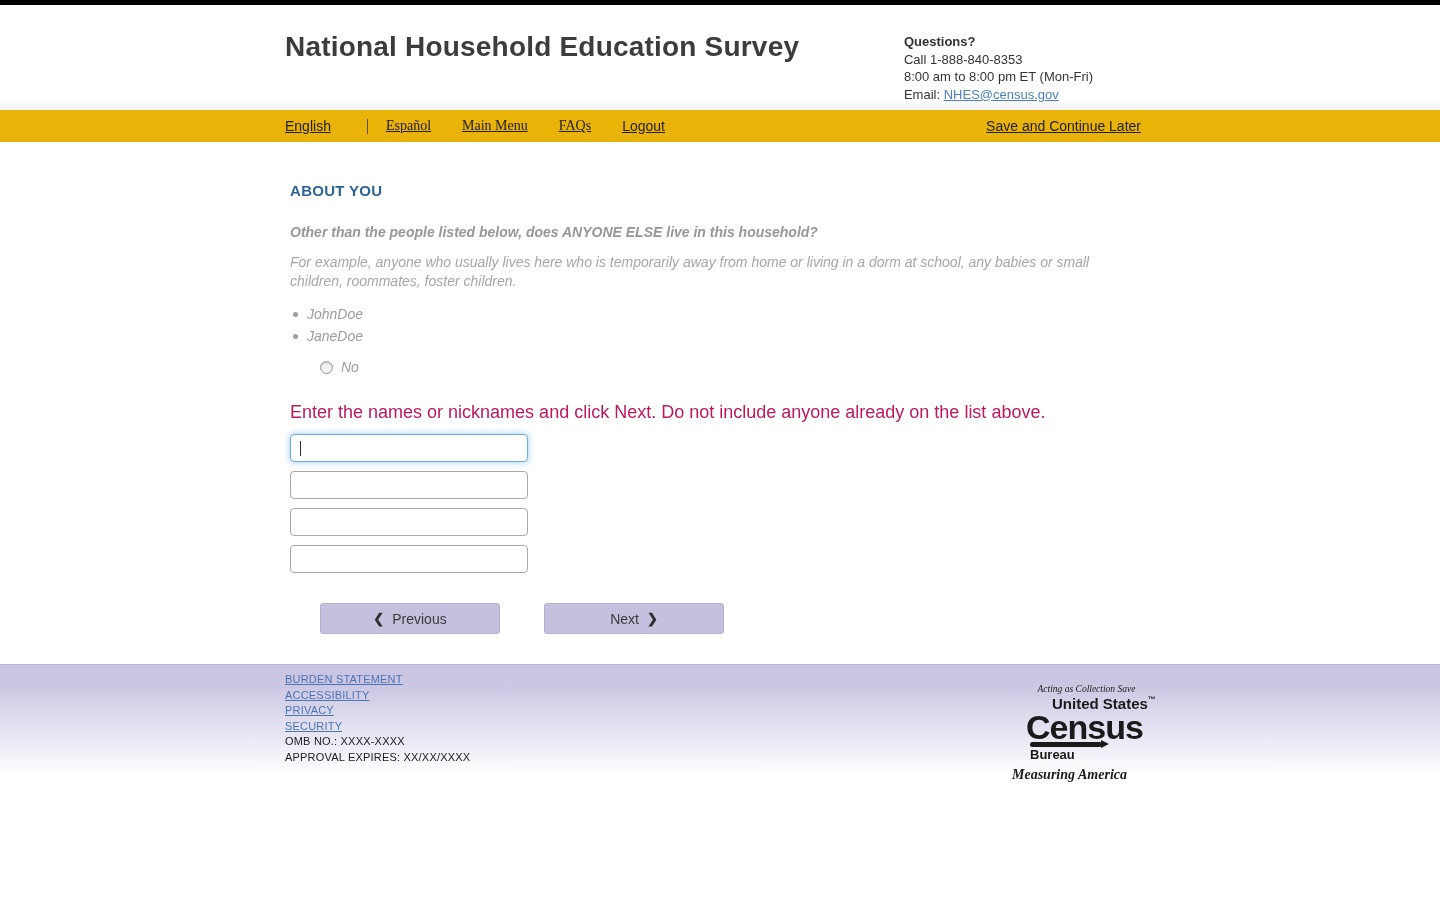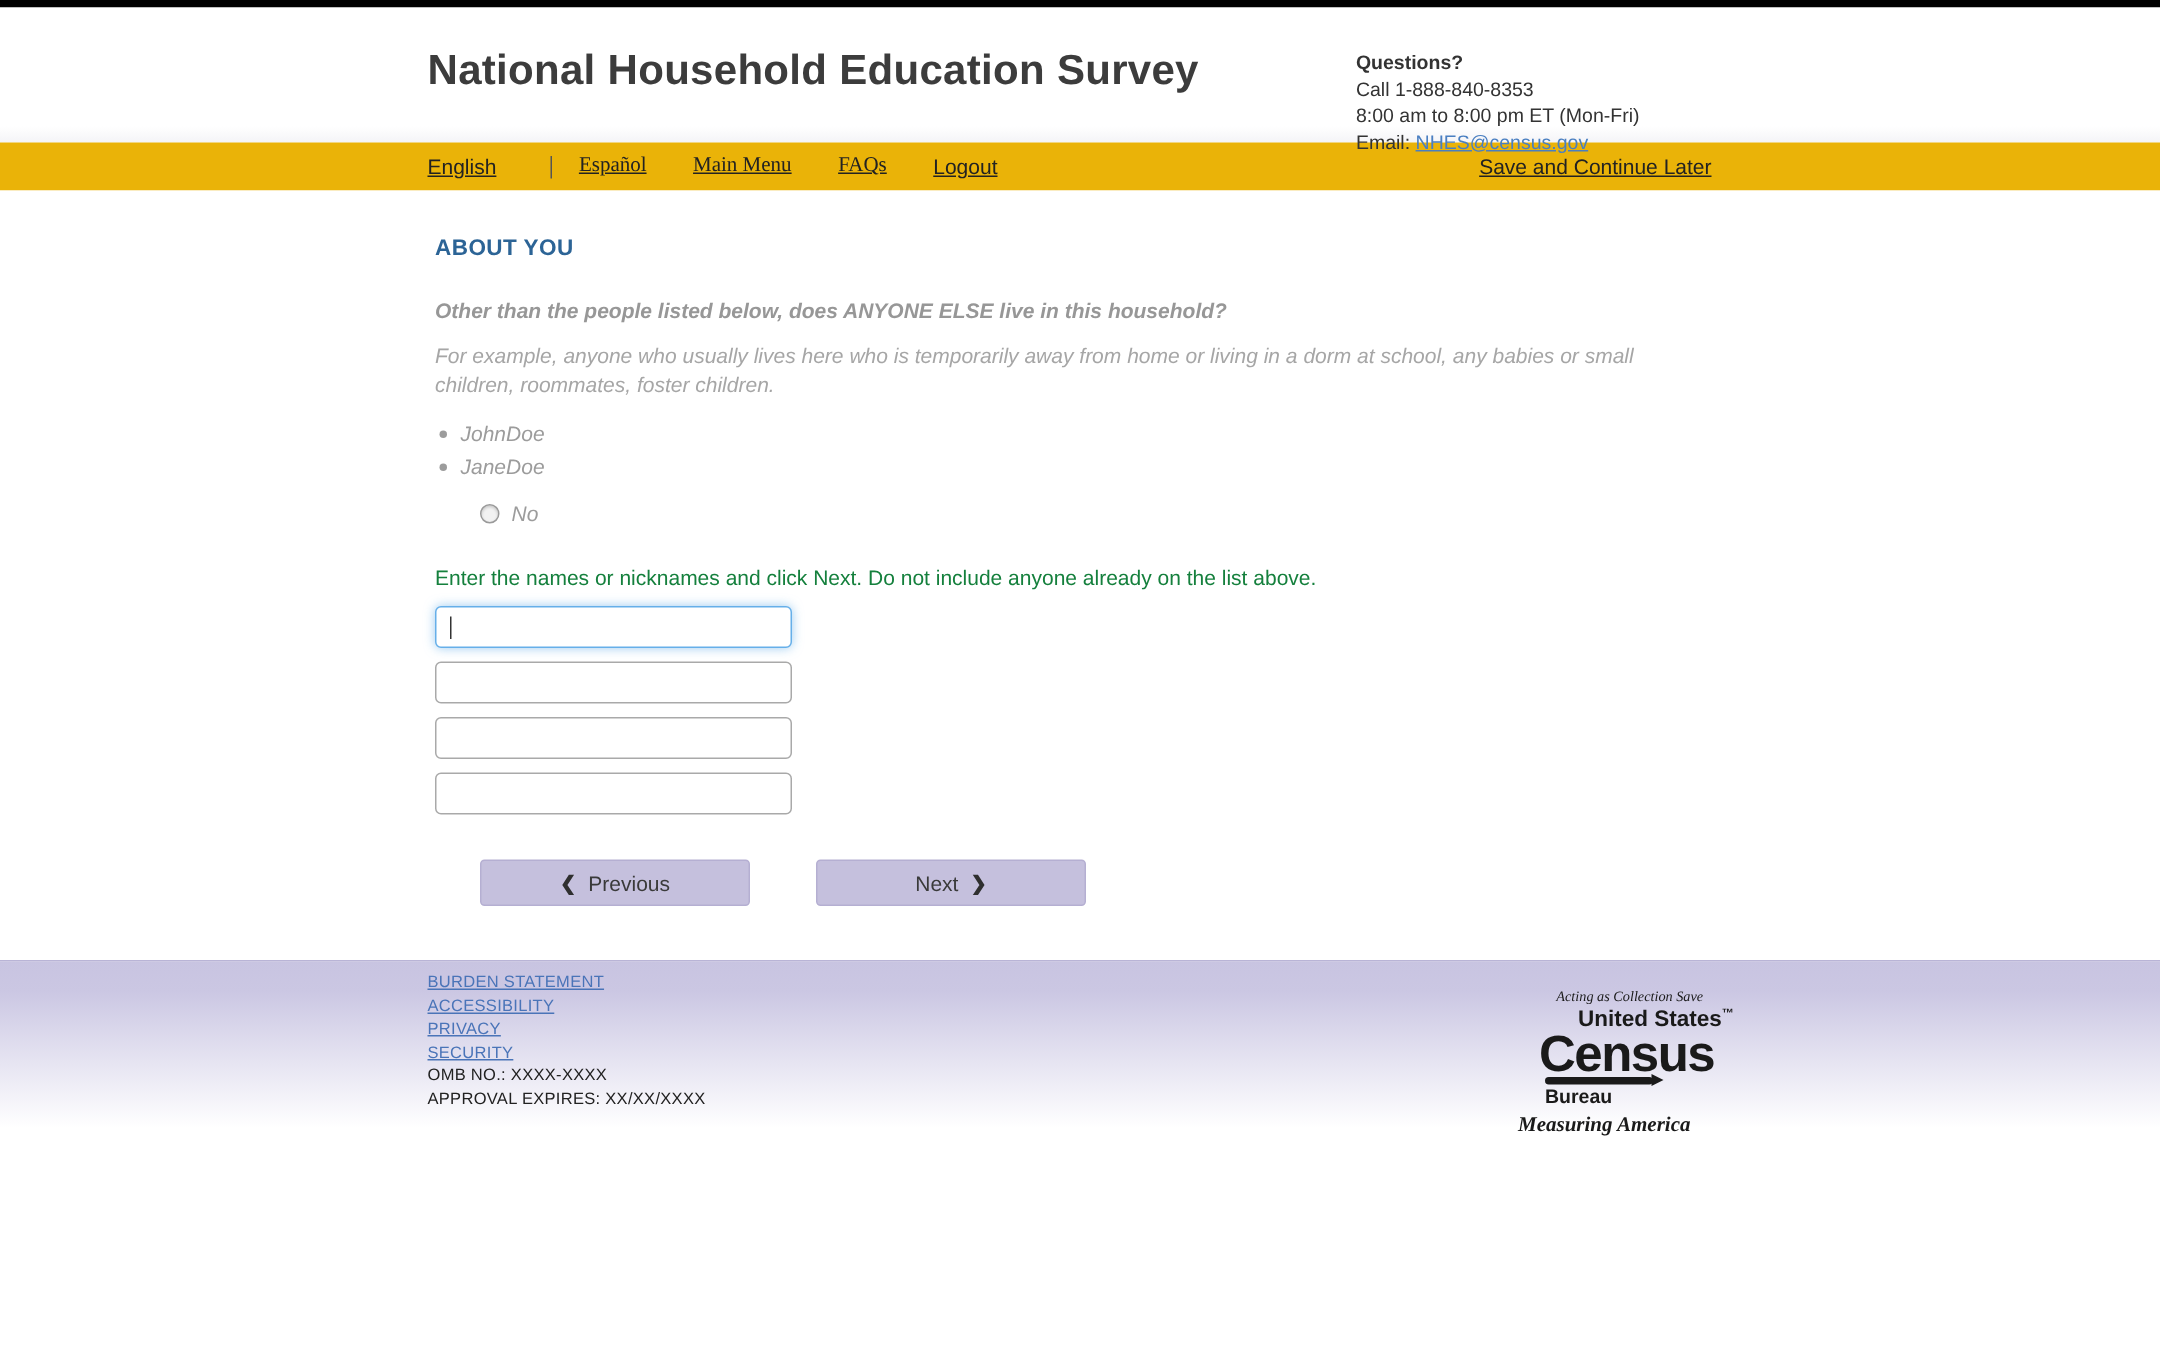--- a/index.html
+++ b/index.html
@@ -1,59 +1,59 @@
 <!DOCTYPE html>
 <html><head>
 <meta charset="utf-8">
 <style>
   * { margin:0; padding:0; box-sizing:border-box; }
   html,body { width:1440px; height:900px; background:#fff; overflow:hidden;
               font-family:"Liberation Sans", sans-serif; color:#333; }
   .top-bar { height:5px; background:#000; }
 
   
-  .header { height:90px; background:linear-gradient(to bottom,#fff 88%,#f4f4f7 100%); }
+  .header { height:105px; background:linear-gradient(to bottom,#fff 88%,#f4f4f7 100%); }
   .header-inner { width:870px; margin:0 auto; display:flex; justify-content:space-between;
                   padding-top:26px; }
   .site-title { font-size:28px; font-weight:bold; color:#3c3c3c; letter-spacing:0.2px; }
   .contact { font-size:13px; line-height:17.5px; color:#333; margin-right:62px; margin-top:2px; }
   .contact .q-head { font-weight:bold; }
   .contact a { color:#4a7fc1; text-decoration:underline; cursor:pointer; }
 
   
   .nav { height:32px; background:#eab308; }
   .nav-inner { width:870px; margin:0 auto; height:100%; display:flex; align-items:center;
                font-size:14px; }
   .nav a { color:#222; text-decoration:underline; cursor:pointer; }
   .nav-divider { width:1px; height:15px; background:#555; margin:0 18px; }
   .lang-en { margin-right:18px; }
   .nav-gap { margin-right:31px;font-family:Liberation Serif, serif; }
   .save-later { margin-left:auto; margin-right:14px; }
 
   
-  .main { min-height:513px; background:#fff; padding-top:30px; }
+  .main { min-height:513px; background:#fff; padding-top:40px; }
   .main-inner { width:870px; margin:0 auto; padding-left:5px; }
   .section-title { color:#2c6496; font-size:15px; font-weight:bold; letter-spacing:0.3px;
                    margin-bottom:25px; }
   .question { color:#979797; font-size:14px; font-weight:bold; font-style:italic;
               margin-bottom:13px; }
   .example { color:#a6a6a6; font-size:14px; font-style:italic; line-height:19px;
              max-width:812px; margin-bottom:15px; }
   .member-row { display:flex; align-items:center; margin-bottom:6px; }
   .bullet { width:5px; height:5px; border-radius:50%; background:#9c9c9c; margin:0 9px 0 3px; }
   .member-name { color:#9c9c9c; font-size:14px; font-style:italic; }
   .radio-group { margin:15px 0 27px 30px; }
   .radio-row { display:flex; align-items:center; margin-bottom:11px; cursor:pointer; }
   .radio { width:13px; height:13px; border-radius:50%; border:1px solid #9a9a9a;
            background:#f2f2f2; position:relative; box-shadow:inset 0 1px 2px rgba(0,0,0,.18); }
   .radio.checked { border-color:#6e6e6e; }
   .radio.checked::after { content:''; position:absolute; left:3px; top:3px; width:5px; height:5px;
                           border-radius:50%; background:#5a5a5a; }
   .radio-label { color:#9c9c9c; font-size:14px; font-style:italic; margin-left:8px; }
-  .instruction { font-size:14px; color:#15803d; margin-bottom:11px; }
+  .instruction { font-size:18px; color:#be185d; margin-bottom:11px; }
   .inputs-col { display:flex; flex-direction:column; gap:9px; margin-bottom:30px; }
   .input-wrap { position:relative; width:238px; }
   .name-input { width:238px; height:28px; border:1px solid #a9a9a9; border-radius:4px;
                 padding:0 8px; font-size:14px; font-family:"Liberation Sans",sans-serif;
                 background:#fff; outline:none; }
   .name-input.focused { border:1px solid #66afe9; box-shadow:0 0 7px rgba(102,175,233,.65); }
   .caret { position:absolute; left:10px; top:7px; width:1px; height:15px; background:#333; }
   .btn-row { display:flex; gap:44px; margin-left:30px; padding-bottom:30px; }
   .nav-btn { width:180px; height:31px; background:#c5c0dd; border:1px solid #b5afd2;
              border-radius:3px; color:#3a3a3a; font-size:14px; display:flex; align-items:center;

